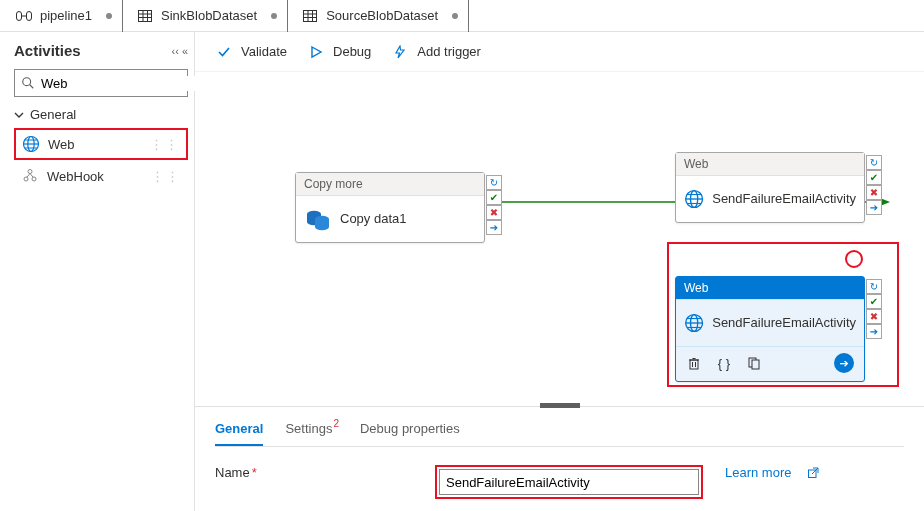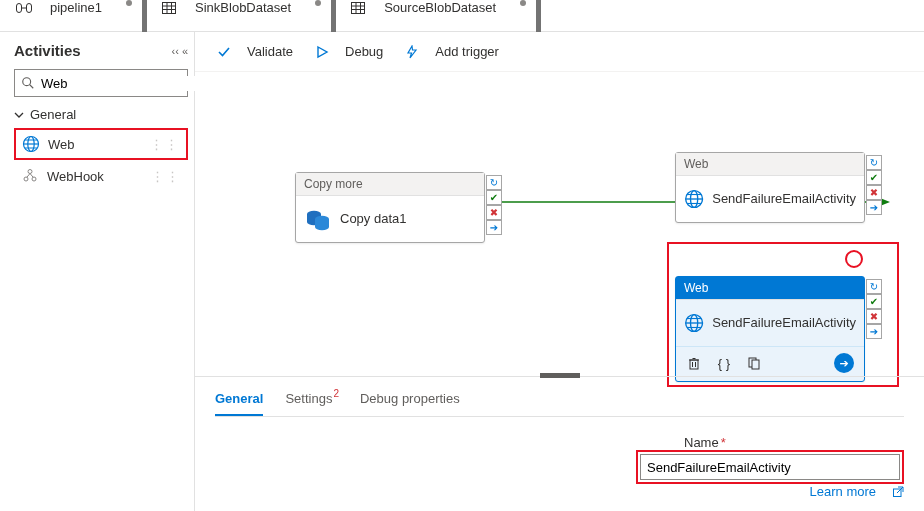--- a/index.html
+++ b/index.html
@@ -1,20 +1,20 @@
 <!DOCTYPE html>
 <html><head>
 <meta charset="utf-8">
 <style>
 * { box-sizing: border-box; margin: 0; padding: 0; font-family: "Segoe UI", Arial, sans-serif; }
 body { width: 924px; height: 511px; background: #fff; font-size: 13px; color: #323130; overflow: hidden; }
 
 
 .tabs { display: flex; height: 32px; border-bottom: 1px solid #e1e1e1; align-items: center; gap: 4px; padding-left: 6px; }
-.tab { display: flex; align-items: flex-start; height: 32px; padding: 0 10px; gap: 18px; border-right: 5px solid #737373; cursor: pointer; }
+.tab { display: flex; align-items: center; height: 32px; padding: 0 10px; gap: 8px; border-right: 1px solid #737373; cursor: pointer; }
 .tab .dot { width: 6px; height: 6px; border-radius: 50%; background: #8a8886; margin-left: 6px; }
 .tab-icon { width: 16px; height: 16px; display: flex; align-items: center; justify-content: center; }
 
 
 .main { display: flex; height: calc(511px - 32px); }
 .sidebar { width: 195px; border-right: 1px solid #e1e1e1; padding: 10px 6px 0 14px; }
 .sidebar-header { display: flex; align-items: center; justify-content: space-between; margin-bottom: 10px; }
 .sidebar-title { font-size: 15px; font-weight: 600; }
 .sidebar-chev { font-size: 11px; color: #605e5c; }
 
@@ -24,21 +24,21 @@
 
 .group-header { display: flex; align-items: center; gap: 6px; font-size: 13px; color: #323130; cursor: pointer; margin-bottom: 6px; }
 
 .activity-item { display: flex; align-items: center; height: 32px; padding: 0 6px; gap: 8px; cursor: grab; border: 1px solid transparent; }
 .activity-item .grip { margin-left: auto; color: #c8c6c4; letter-spacing: 2px; }
 .activity-item.highlight { border: 2px solid #e81123; }
 
 
 .canvas-area { flex: 1; display: flex; flex-direction: column; }
 .toolbar { display: flex; align-items: center; height: 40px; gap: 22px; padding-left: 22px; border-bottom: 1px solid #f3f2f1; }
-.tool-btn { display: flex; align-items: center; gap: 16px; color: #323130; cursor: pointer; }
+.tool-btn { display: flex; align-items: center; gap: 10px; color: #323130; cursor: pointer; }
 .tool-btn svg { color: #0078d4; }
 
 .canvas { position: relative; flex: 1; background: #fff; }
 
 
 .node { position: absolute; width: 190px; border: 1px solid #a6a6a6; border-radius: 3px; background: #fff; box-shadow: 0 1px 2px rgba(0,0,0,0.08); }
 .node-header { background: #f3f2f1; font-size: 12px; color: #605e5c; padding: 4px 8px; border-bottom: 1px solid #e1e1e1; }
 .node-body { display: flex; align-items: center; padding: 8px; gap: 8px; min-height: 46px; }
 .node-title { font-size: 13px; line-height: 1.3; }
 
@@ -64,26 +64,26 @@
 .red-frame { position: absolute; border: 2px solid #e81123; }
 .red-circle { position: absolute; width: 18px; height: 18px; border: 2px solid #e81123; border-radius: 50%; }
 
 
 .bottom-panel { border-top: 1px solid #e1e1e1; padding: 8px 20px 12px 20px; }
 .prop-tabs { display: flex; gap: 22px; border-bottom: 1px solid #e1e1e1; }
 .prop-tab { padding: 6px 0 8px; cursor: pointer; color: #605e5c; position: relative; }
 .prop-tab.active { color: #0078d4; border-bottom: 2px solid #0078d4; font-weight: 600; }
 .prop-tab .badge { color: #d13438; font-size: 10px; position: relative; top: -6px; left: 1px; }
 
-.form-row { display: flex; align-items: flex-end; margin-top: 18px; flex-direction: column; }
+.form-row { display: flex; align-items: flex-start; margin-top: 18px; }
 .form-label { width: 220px; font-size: 13px; }
 .form-label .req { color: #d13438; margin-left: 2px; }
 .form-input-wrap { border: 2px solid #e81123; padding: 2px; }
 .form-input { width: 260px; height: 26px; border: 1px solid #8a8886; padding: 0 6px; font-size: 13px; }
-.learn-more { color: #0078d4; margin-left: 33px; text-decoration: none; display: inline-flex; align-items: center; gap: 16px; }
+.learn-more { color: #0078d4; margin-left: 22px; text-decoration: none; display: inline-flex; align-items: center; gap: 16px; }
 
 .sep-handle { position: absolute; left: 50%; top: -3px; width: 40px; height: 5px; background: #605e5c; transform: translateX(-50%); }
 .panel-wrap { position: relative; }
 </style>
 </head>
 <body>
 
 <div class="tabs">
   <div class="tab">
     <span class="tab-icon">

